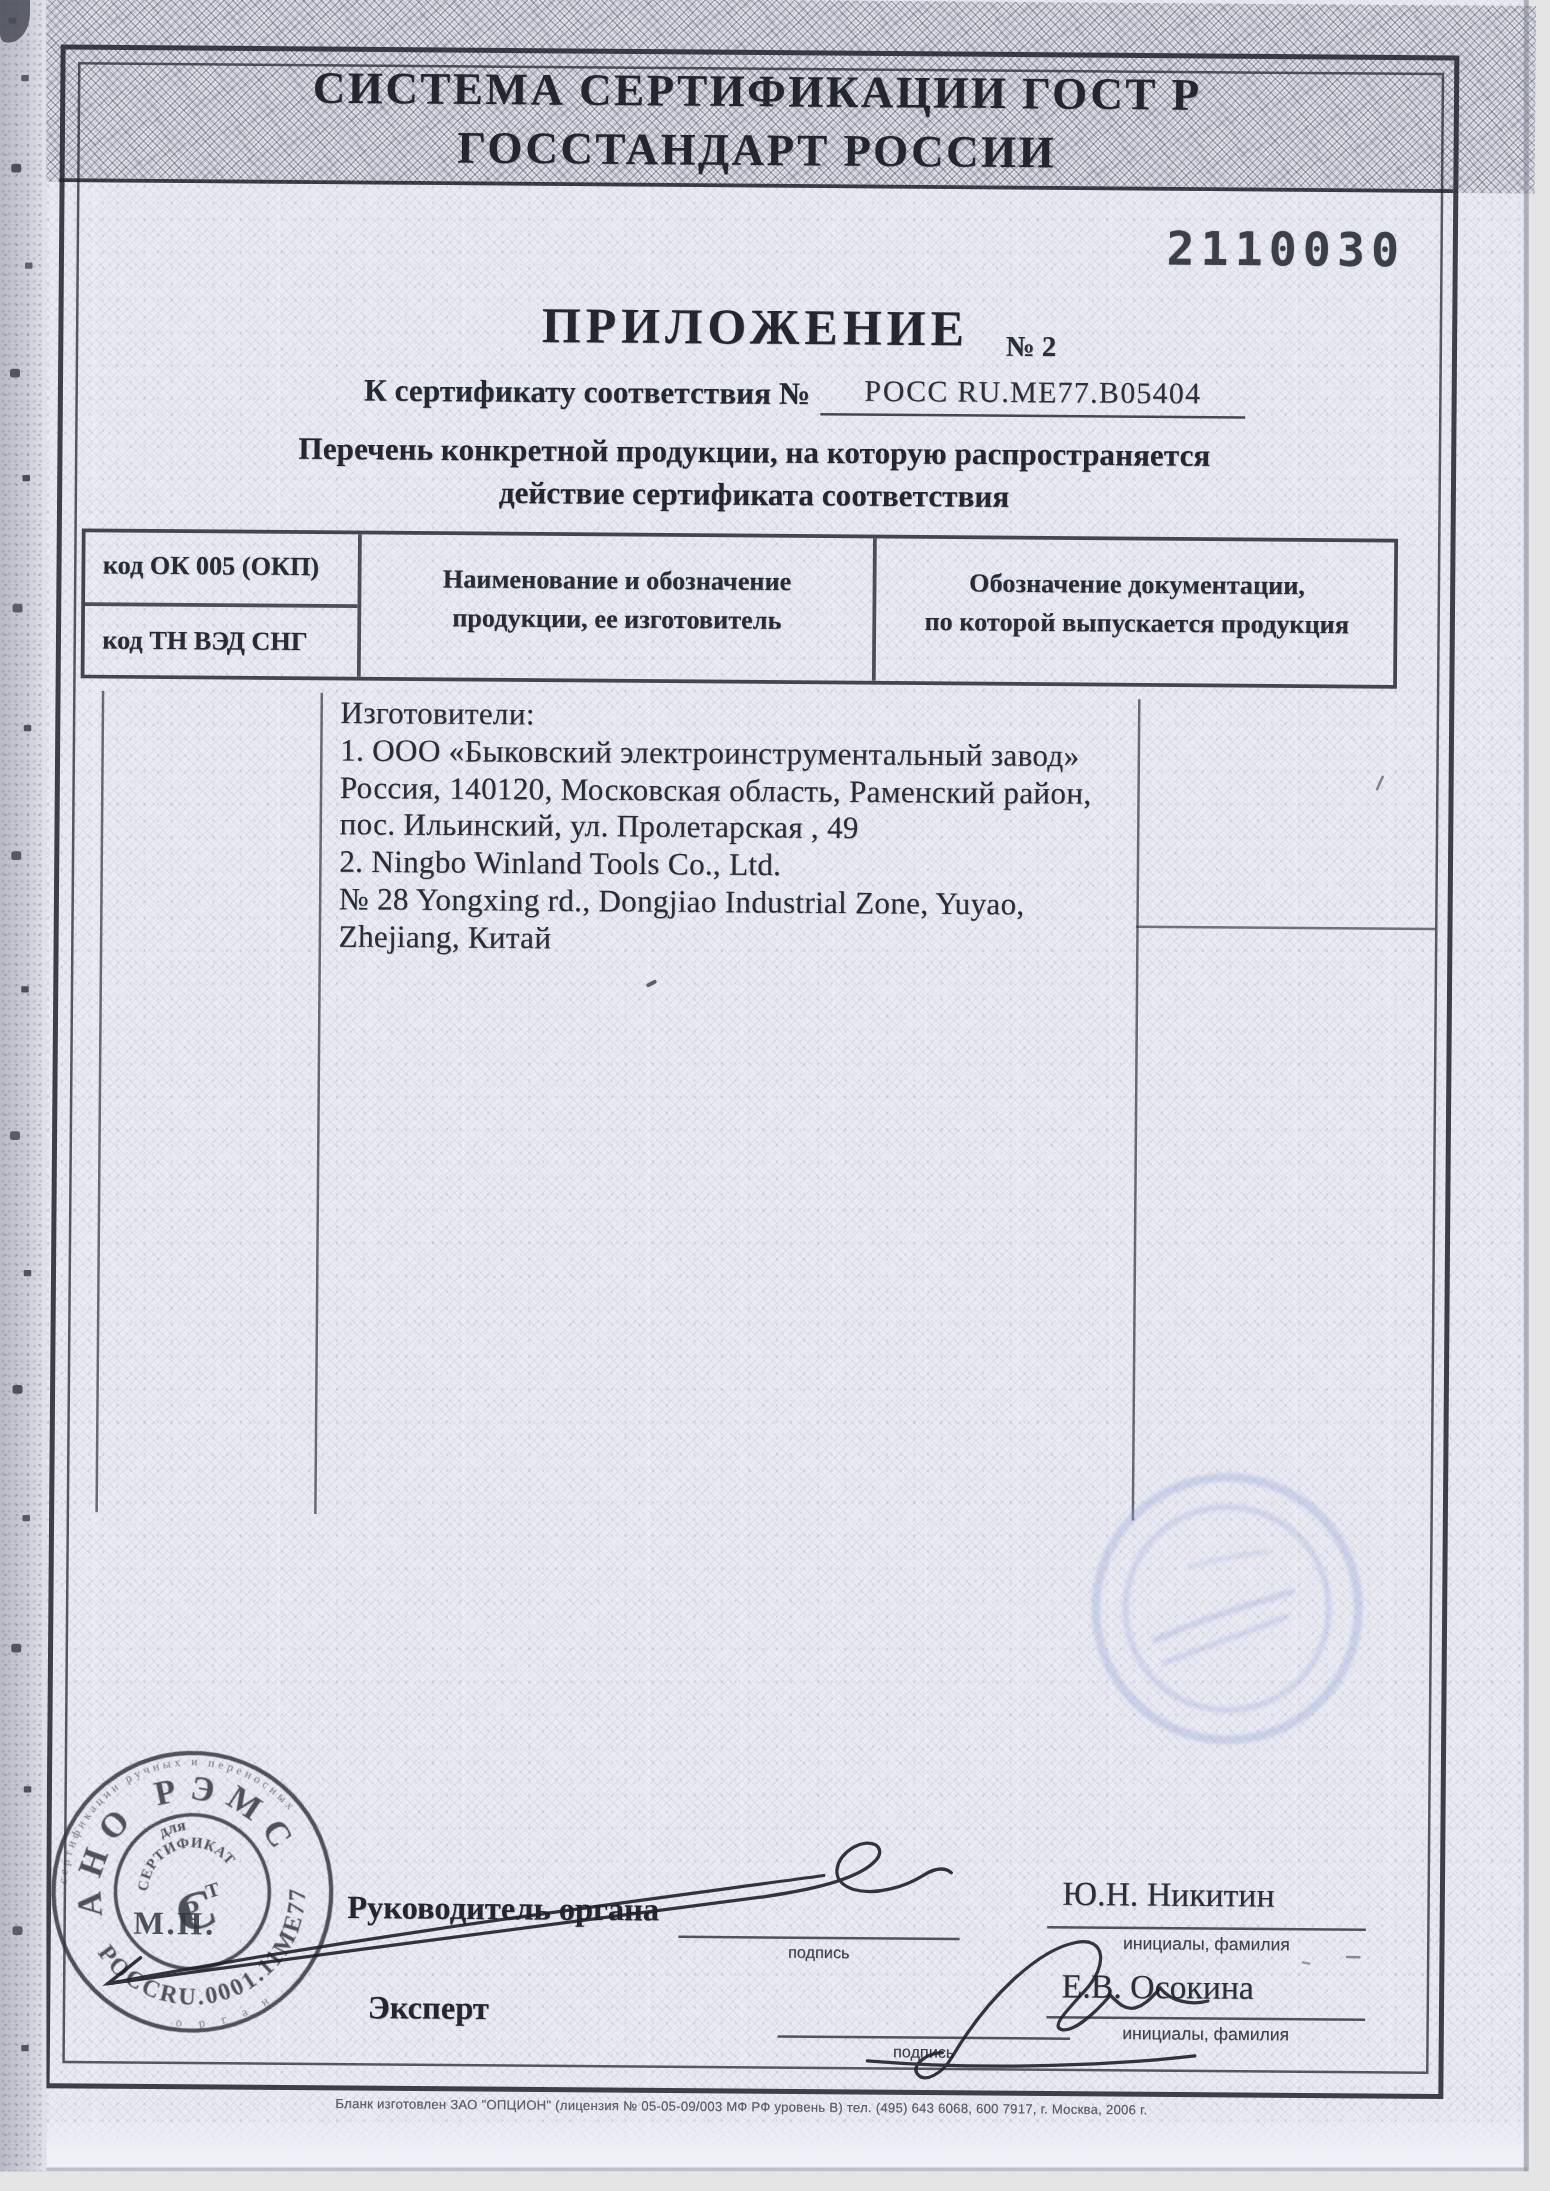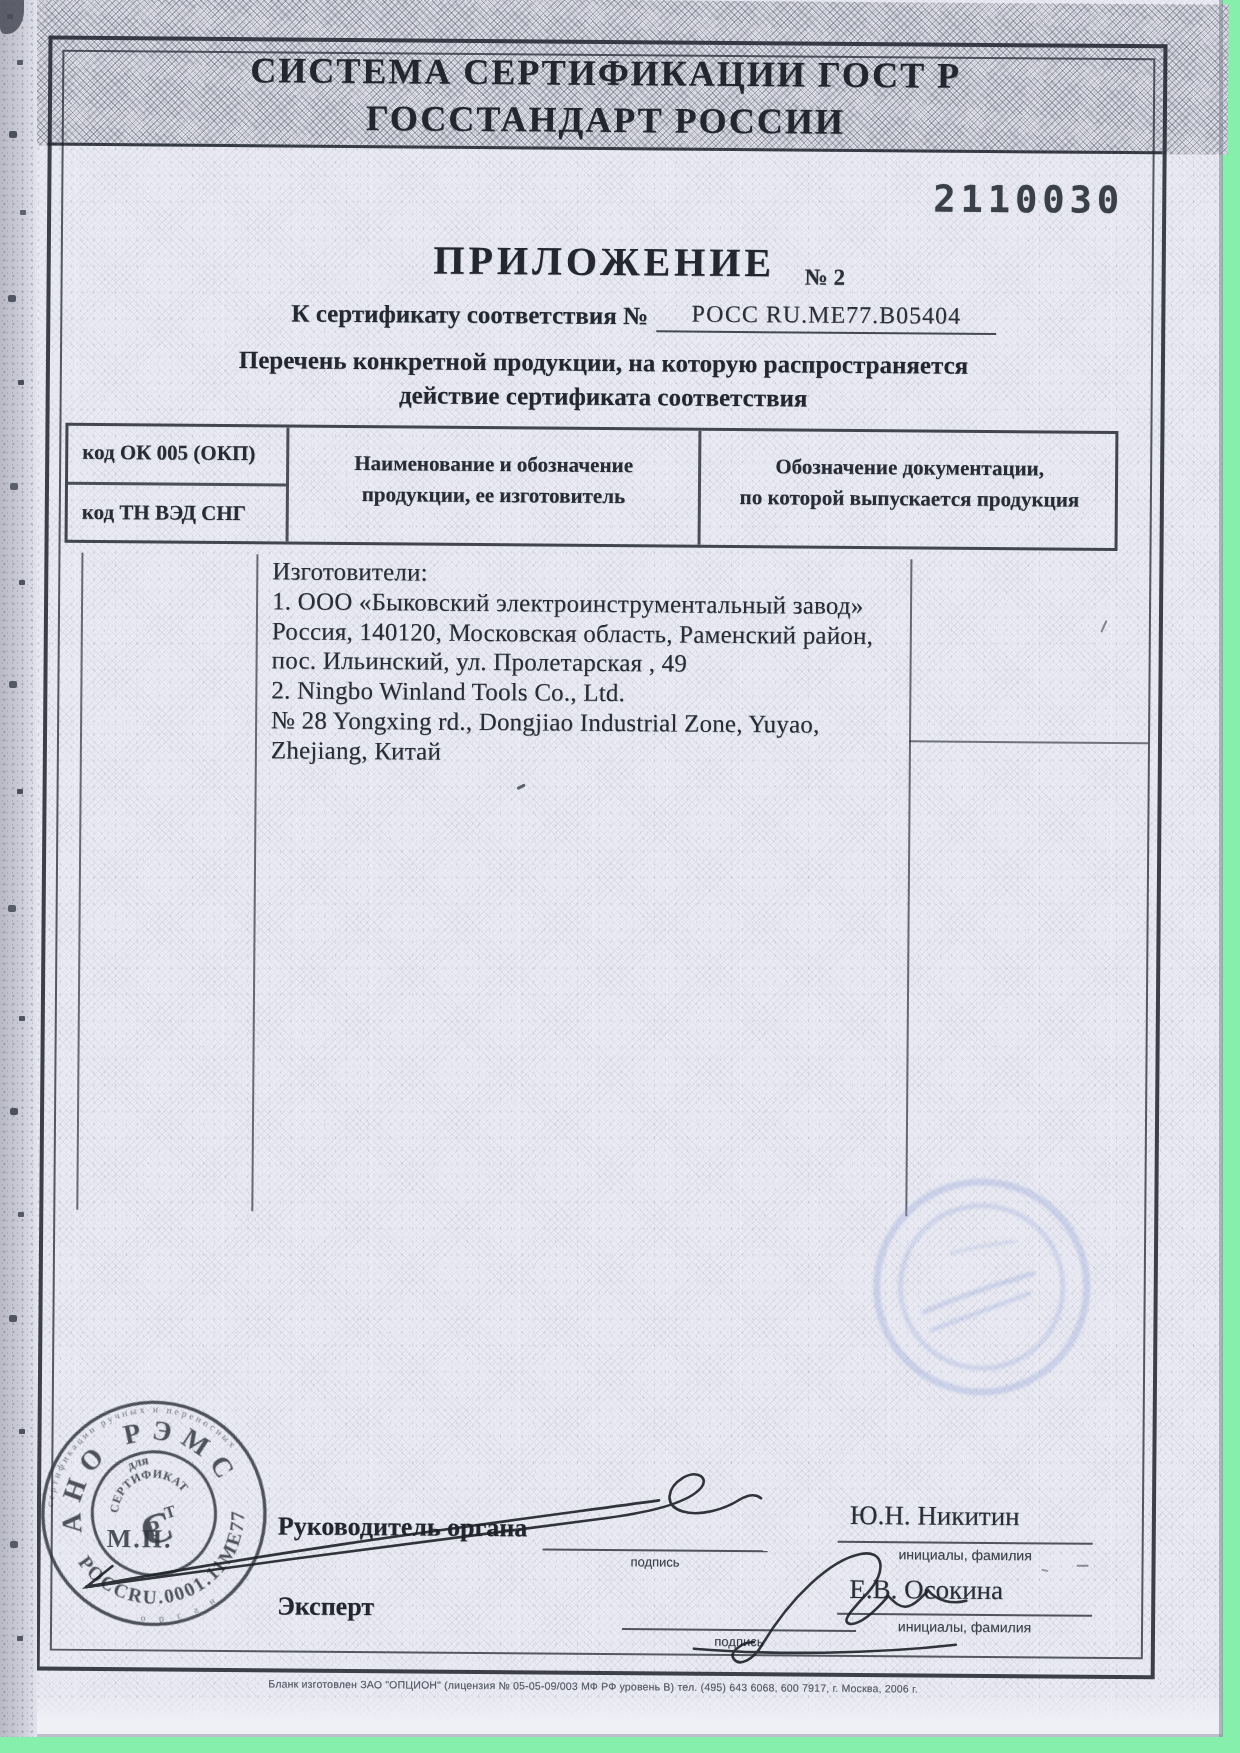--- a/index.html
+++ b/index.html
@@ -1,17 +1,17 @@
 <!DOCTYPE html>
 <html><head>
 <meta charset="utf-8">
 <style>
   html,body{margin:0;padding:0;}
   body{font-family:"Liberation Serif", serif; background:#b9bdc8;}
-  .stage{position:relative;width:1240px;height:1753px;overflow:hidden;background:#86efac;}
+  .stage{position:relative;width:1240px;height:1753px;overflow:hidden;background:#e5e5e5;}
   
   .paper{position:absolute;left:0;top:0;width:1222px;height:1737px;
     background-color:#e9eaf3;
     background-image:
       radial-gradient(rgba(45,48,66,.10) .8px, transparent 1.1px),
       radial-gradient(rgba(45,48,66,.07) .7px, transparent 1px),
       repeating-linear-gradient(45deg, rgba(70,74,95,.055) 0 1px, transparent 1px 5px),
       repeating-linear-gradient(-45deg, rgba(70,74,95,.055) 0 1px, transparent 1px 5px),
       repeating-linear-gradient(90deg, rgba(255,255,255,.16) 0 2px, transparent 2px 74px);
     background-size:11px 13px, 7px 9px, auto, auto, auto;
@@ -154,21 +154,21 @@
     <div class="speck" style="left:1082px;top:1561px;width:12px;height:2px;opacity:.55;"></div>
     <div class="speck" style="left:1047px;top:1566px;width:7px;height:2px;transform:rotate(10deg);opacity:.45;"></div>
 
     <div class="abs doc-text role-label" style="left:283px;top:1514px;">Руководитель органа</div>
     <div class="sig-rule" style="left:548px;top:1549px;width:225px;"></div>
     <div class="small-cap" style="left:548px;top:1554px;width:225px;">подпись</div>
     <div class="abs doc-text person-name" style="left:855px;top:1498px;">Ю.Н. Никитин</div>
     <div class="sig-rule" style="left:843px;top:1539px;width:255px;"></div>
     <div class="small-cap" style="left:843px;top:1544px;width:255px;font-size:14px;">инициалы, фамилия</div>
 
-    <div class="abs doc-text role-label" style="left:283px;top:1594px;">Эксперт</div>
+    <div class="abs doc-text role-label" style="left:300px;top:1594px;">Эксперт</div>
     <div class="sig-rule" style="left:628px;top:1628px;width:234px;"></div>
     <div class="small-cap" style="left:628px;top:1633px;width:234px;">подпись</div>
     <div class="abs doc-text person-name" style="left:855px;top:1572px;">Е.В. Осокина</div>
     <div class="sig-rule" style="left:843px;top:1611px;width:255px;"></div>
     <div class="small-cap" style="left:843px;top:1616px;width:255px;font-size:14px;">инициалы, фамилия</div>
 
     <div class="mp-mark">М.П.</div>
 
     <svg class="stamp-blue" viewBox="-115 -115 230 230">
       <g fill="none" stroke="#8fa0d6" stroke-linecap="round">

